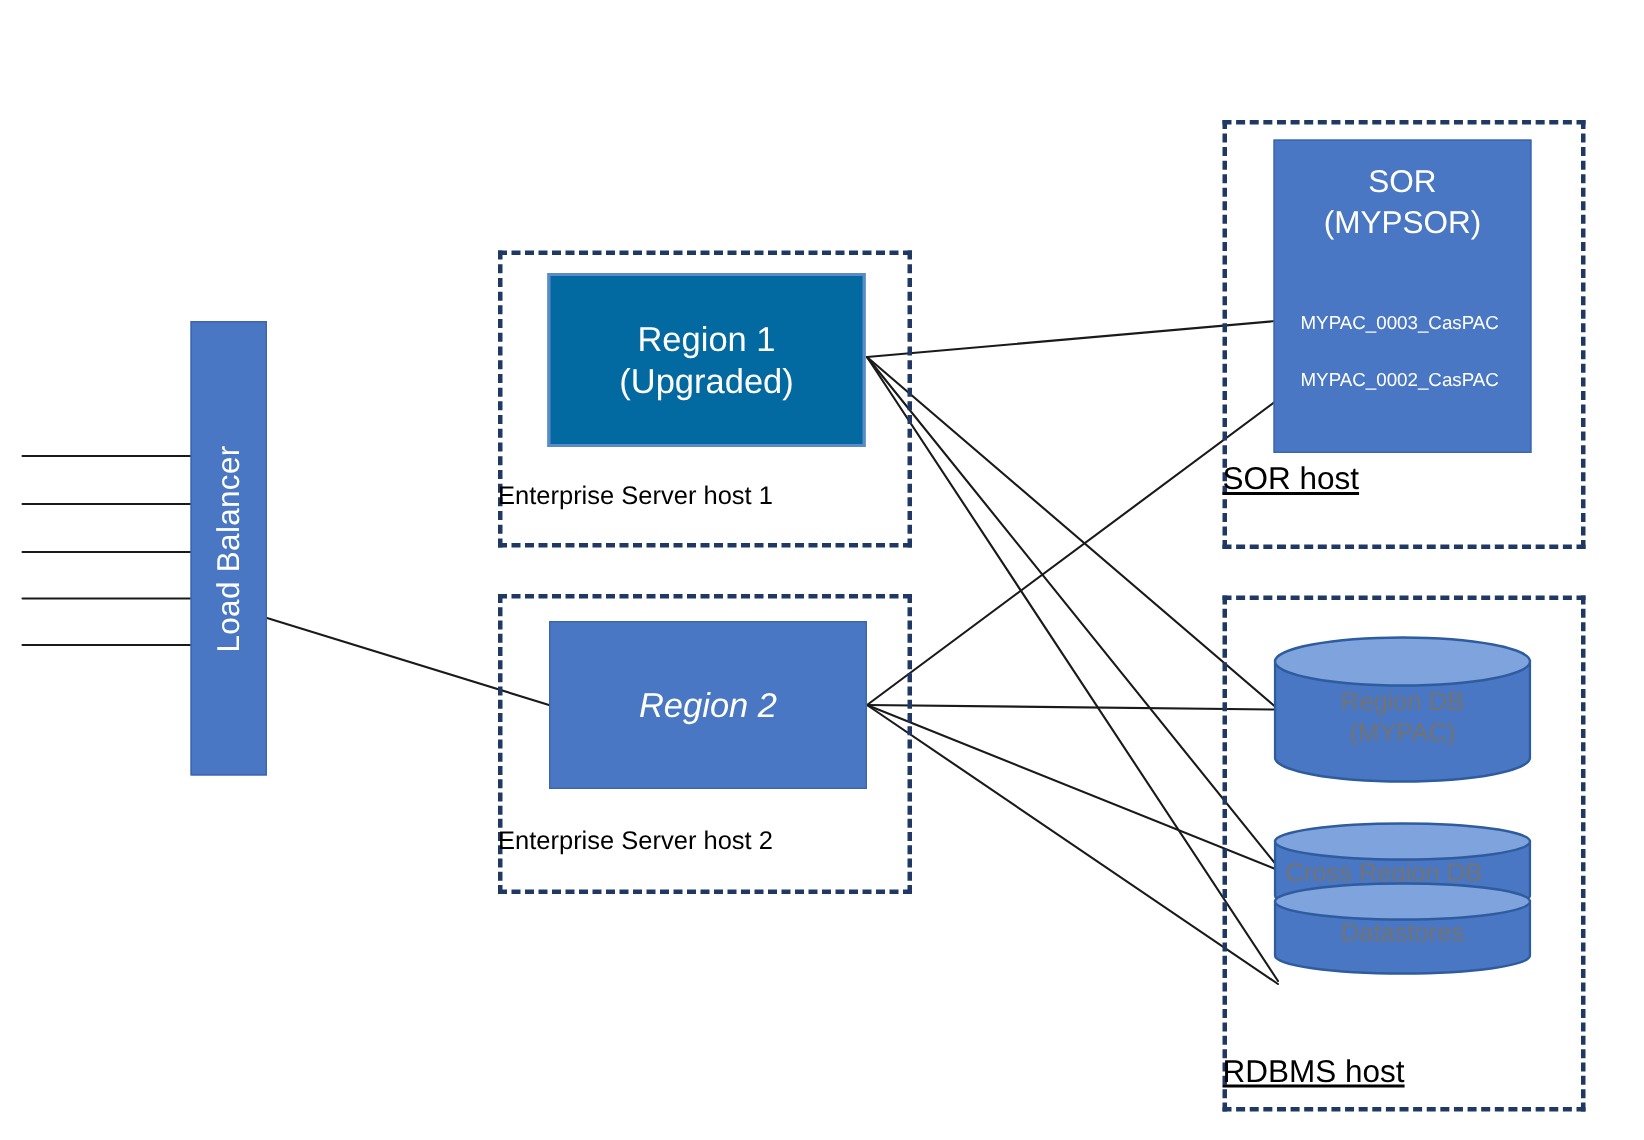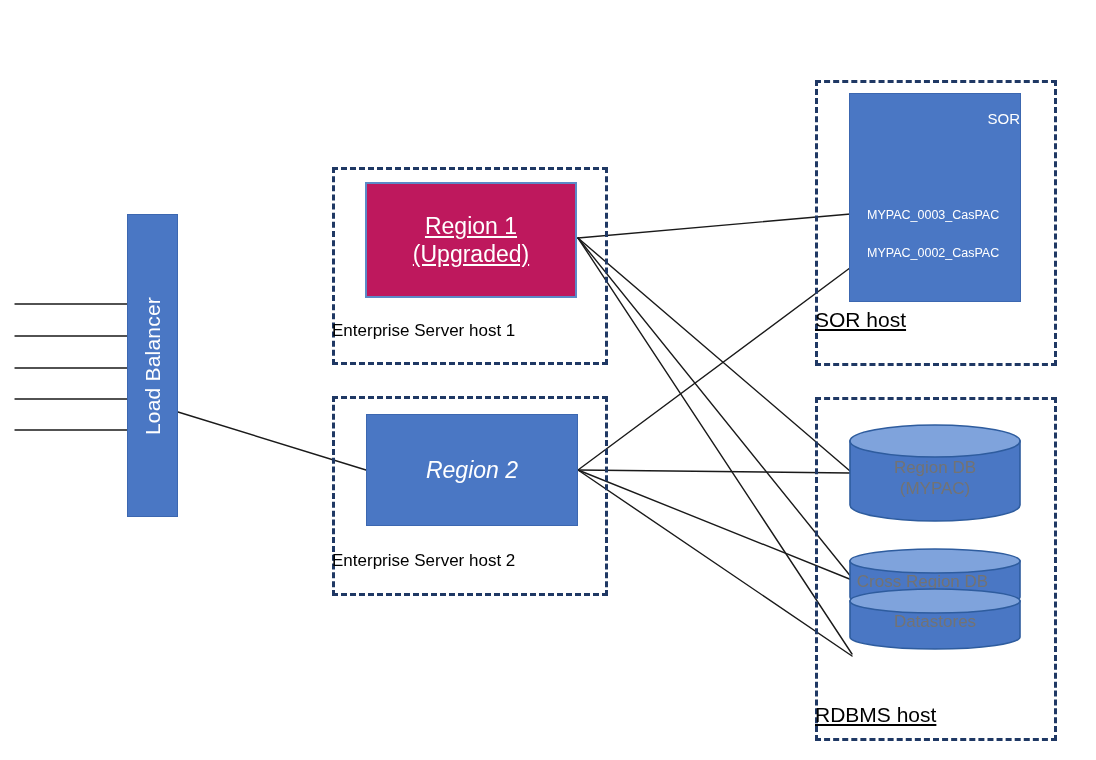--- a/index.html
+++ b/index.html
@@ -43,23 +43,22 @@
     justify-content: center;
     color: #ffffff;
     text-align: center;
     line-height: 1.22;
   }
   .node-blue {
     background: #4A77C4;
     border: 1px solid #3C67B0;
   }
   .node-dark {
-    background: #be185d;
+    background: #0369a1;
     border: 2px solid #5B8AC7;
-    text-decoration: underline;
   }
   
   #load-balancer {
     position: absolute;
     left: 127px;
     top: 214px;
     width: 51px;
     height: 303px;
     background: #4A77C4;
     border: 1px solid #3C67B0;
@@ -98,22 +97,22 @@
     text-decoration: underline;
   }
   
   #sor-box {
     left: 849px; top: 93px; width: 172px; height: 209px;
     display: block;
     padding: 0;
   }
   #sor-box .sor-title {
     margin-top: 15px;
-    font-size: 15px;
-    text-align: right;
+    font-size: 21px;
+    text-align: center;
     line-height: 1.28;
   }
   #sor-box .sor-sub {
     position: absolute;
     left: 17px;
     font-size: 12.5px;
     color: #ffffff;
     white-space: nowrap;
     text-align: left;
   }
@@ -192,20 +191,21 @@
     <span>Region 2</span>
   </div>
 
   <div class="host-caption" style="left:332px; top:551px; width:276px;">Enterprise Server host 2</div>
 
   <div class="host-box" style="left:815px; top:80px; width:242px; height:286px;"></div>
 
   <div class="node-box node-blue" id="sor-box">
     <div class="sor-title">
       <div>SOR</div>
+      <div>(MYPSOR)</div>
     </div>
     <div class="sor-sub" id="sor-sub-1">MYPAC_0003_CasPAC</div>
     <div class="sor-sub" id="sor-sub-2">MYPAC_0002_CasPAC</div>
   </div>
 
   <div class="host-caption big" style="left:815px; top:308px; width:242px;">SOR host</div>
 
   <div class="host-box" style="left:815px; top:397px; width:242px; height:344px;"></div>
 
   <div class="cylinder" id="cyl-regiondb">

